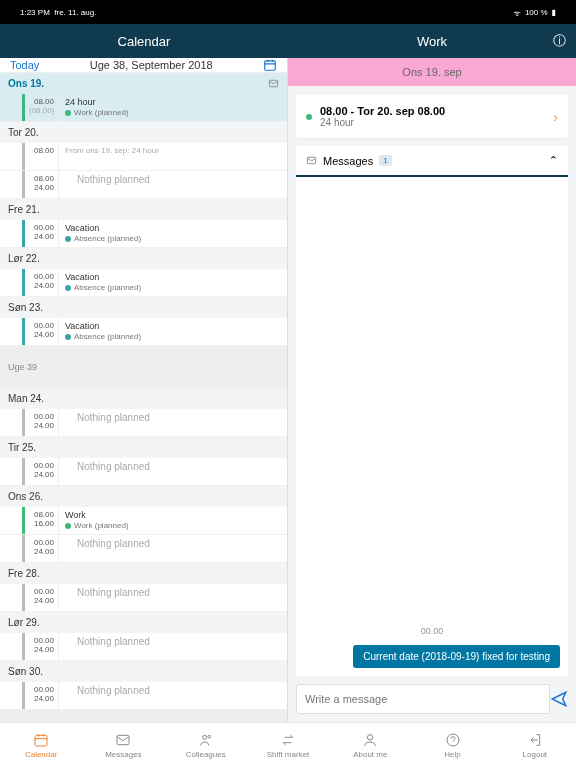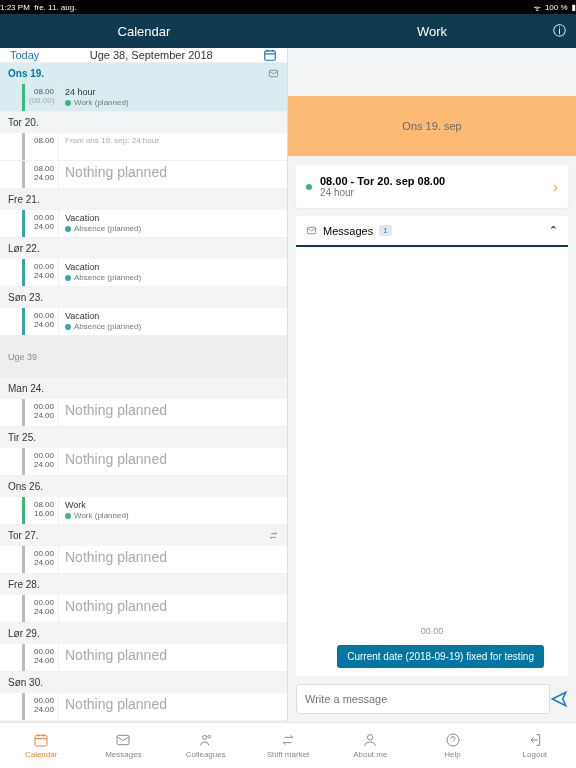--- a/index.html
+++ b/index.html
@@ -1,56 +1,56 @@
 <!DOCTYPE html>
 <html><head>
 <meta charset="utf-8">
 <style>
 * { margin: 0; padding: 0; box-sizing: border-box; font-family: -apple-system, BlinkMacSystemFont, "Segoe UI", sans-serif; }
 body { width: 576px; height: 768px; background: #f3f4f5; display: flex; flex-direction: column; overflow: hidden; }
-.status-bar { background: #000; color: #fff; height: 14px; font-size: 8px; display: flex; align-items: center; padding: 0 0; justify-content: space-between; }
+.status-bar { background: #000; color: #fff; height: 24px; font-size: 8px; display: flex; align-items: center; padding: 0 20px; justify-content: space-between; }
 .status-right { display: flex; gap: 4px; align-items: center; }
 .header { background: #0f3a4f; color: #fff; height: 34px; display: flex; }
 .header-half { width: 50%; display: flex; align-items: center; justify-content: center; font-size: 13px; font-weight: 500; position: relative; }
 .header-info { position: absolute; right: 10px; font-size: 13px; }
 .main { flex: 1; display: flex; overflow: hidden; }
 .left { width: 50%; background: #fff; border-right: 1px solid #ddd; overflow-y: auto; display: flex; flex-direction: column; }
 .right { width: 50%; background: #f3f4f5; display: flex; flex-direction: column; }
 .sub-header { height: 32px; display: flex; align-items: center; padding: 0 10px; border-bottom: 1px solid #eee; background: #fff; font-size: 11px; }
 .today-btn { color: #1976d2; font-size: 11px; }
 .week-label { flex: 1; text-align: center; color: #333; }
 .cal-icon { color: #1976d2; width: 14px; height: 14px; }
-.date-sub { text-align: center; color: #666; font-size: 11px; padding: 24px 0; border-bottom: 1px solid #eee; background: #fdba74; margin-top: 48px; }
+.date-sub { text-align: center; color: #666; font-size: 11px; padding: 8px 0; border-bottom: 1px solid #eee; background: #f9a8d4; }
 .day-header { background: #f3f4f5; font-size: 10px; color: #333; padding: 5px 8px; display: flex; justify-content: space-between; align-items: center; }
 .day-header.selected { background: #d8ecf2; color: #0077a3; font-weight: 600; }
 .week-hdr { background: #eee; color: #888; font-size: 9px; padding: 16px 8px; }
 .row { display: flex; background: #fff; border-bottom: 1px solid #f0f0f0; min-height: 28px; }
 .row.selected { background: #d8ecf2; }
 .time-col { width: 36px; padding: 3px 4px; font-size: 8px; color: #555; text-align: right; border-left: 3px solid transparent; margin-left: 22px; }
 .time-col.green { border-left-color: #3cb878; }
 .time-col.teal { border-left-color: #3aa5a5; }
 .time-col.grey { border-left-color: #bbb; }
 .content-col { flex: 1; padding: 3px 6px; font-size: 9px; color: #333; border-left: 1px solid #eee; }
 .content-col .sub { color: #777; font-size: 8px; display: flex; align-items: center; gap: 3px; margin-top: 1px; }
 .dot { width: 6px; height: 6px; border-radius: 50%; display: inline-block; }
 .dot.green { background: #3cb878; }
 .dot.teal { background: #3aa5a5; }
-.nothing { color: #aaa; font-size: 14px; }
+.nothing { color: #aaa; font-size: 10px; margin-left: 12px; }
 .faded { color: #aaa; }
 .mail-icon { width: 11px; height: 11px; stroke: #888; fill: none; }
 .shift-card { background: #fff; margin: 8px; border-radius: 3px; padding: 10px; display: flex; align-items: center; font-size: 11px; box-shadow: 0 1px 2px rgba(0,0,0,0.05); }
 .shift-card .dot { margin-right: 8px; }
 .shift-text { flex: 1; }
 .shift-text .sub2 { color: #777; font-size: 10px; }
 .chevron { color: #f0a030; font-size: 14px; }
 .msg-hdr { background: #fff; margin: 0 8px; padding: 8px 10px; border-bottom: 2px solid #0f3a4f; font-size: 11px; display: flex; align-items: center; gap: 6px; }
 .badge { background: #dde9f2; color: #1976d2; border-radius: 2px; font-size: 8px; padding: 1px 4px; }
 .msg-body { flex: 1; margin: 0 8px; background: #fff; position: relative; }
 .tstamp { text-align: center; color: #999; font-size: 9px; position: absolute; bottom: 40px; width: 100%; }
-.sys-msg { position: absolute; bottom: 8px; right: 24px; background: #0077a3; color: #fff; font-size: 10px; padding: 6px 10px; border-radius: 3px; }
+.sys-msg { position: absolute; bottom: 8px; right: 8px; background: #0077a3; color: #fff; font-size: 10px; padding: 6px 10px; border-radius: 3px; }
 .compose { display: flex; margin: 8px; gap: 0; align-items: center; }
 .compose input { flex: 1; border: 1px solid #ddd; border-radius: 3px; padding: 8px; font-size: 11px; }
 .send-icon { color: #1976d2; width: 18px; height: 18px; }
 .tabbar { background: #fff; border-top: 1px solid #e5e5e5; height: 46px; display: flex; }
 .tab { flex: 1; display: flex; flex-direction: column; align-items: center; justify-content: center; gap: 2px; font-size: 8px; color: #888; }
 .tab.active { color: #f08030; }
 .tab svg { width: 16px; height: 16px; stroke: currentColor; fill: none; stroke-width: 1.5; }
 .left::-webkit-scrollbar { width: 0; }
 .sort-icon { width: 11px; height: 11px; stroke: #888; fill: none; }
 </style>
@@ -187,26 +187,20 @@
         <div class="row">
           <div class="time-col green">
             <div>08.00</div>
             <div class="">16.00</div>
           </div>
           <div class="content-col ">
             <div>Work</div>
             <div class="sub"><span class="dot green"></span>Work (planned)</div>
           </div>
         </div>
-        <div class="day-header">
-          <span>Tor 27.</span>
-          <svg class="sort-icon" viewBox="0 0 24 24" stroke-width="2">
-            <path d="M7 8h12l-3-3M17 16H5l3 3"></path>
-          </svg>
-        </div>
         <div class="row">
           <div class="time-col grey">
             <div>00.00</div>
             <div class="">24.00</div>
           </div>
           <div class="content-col"><span class="nothing">Nothing planned</span></div>
         </div>
         <div class="day-header">
           <span>Fre 28.</span>
         </div>

